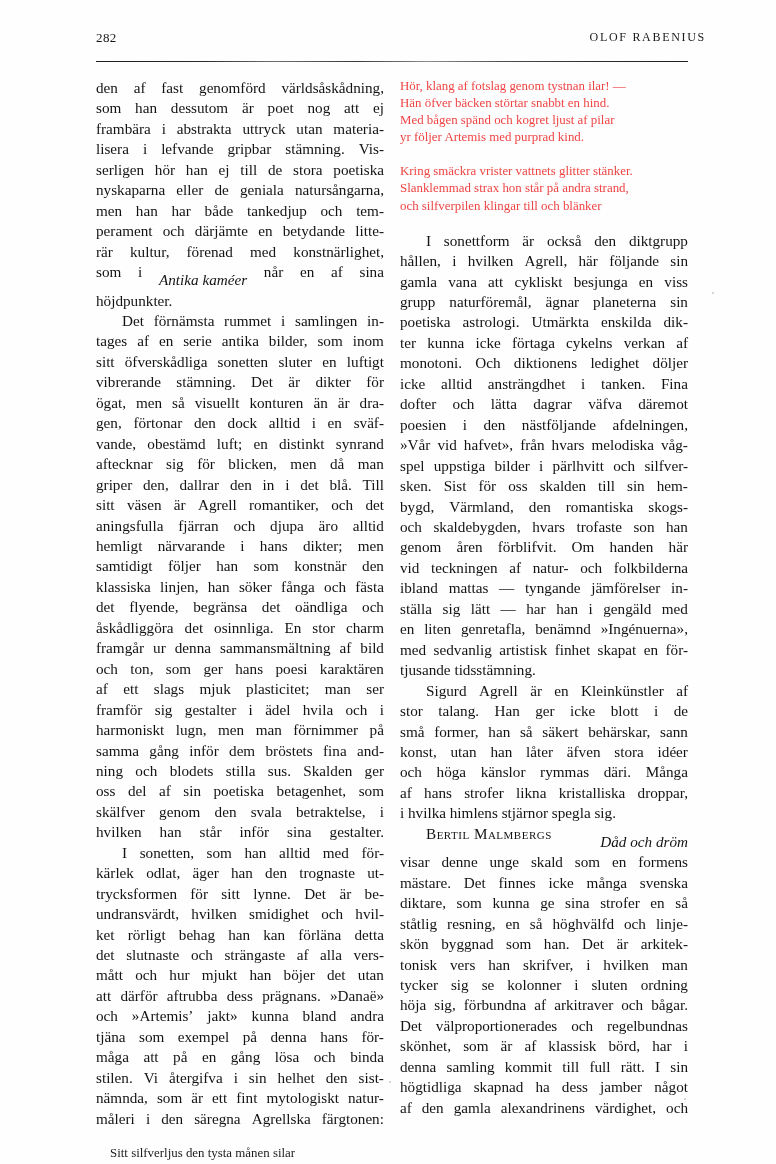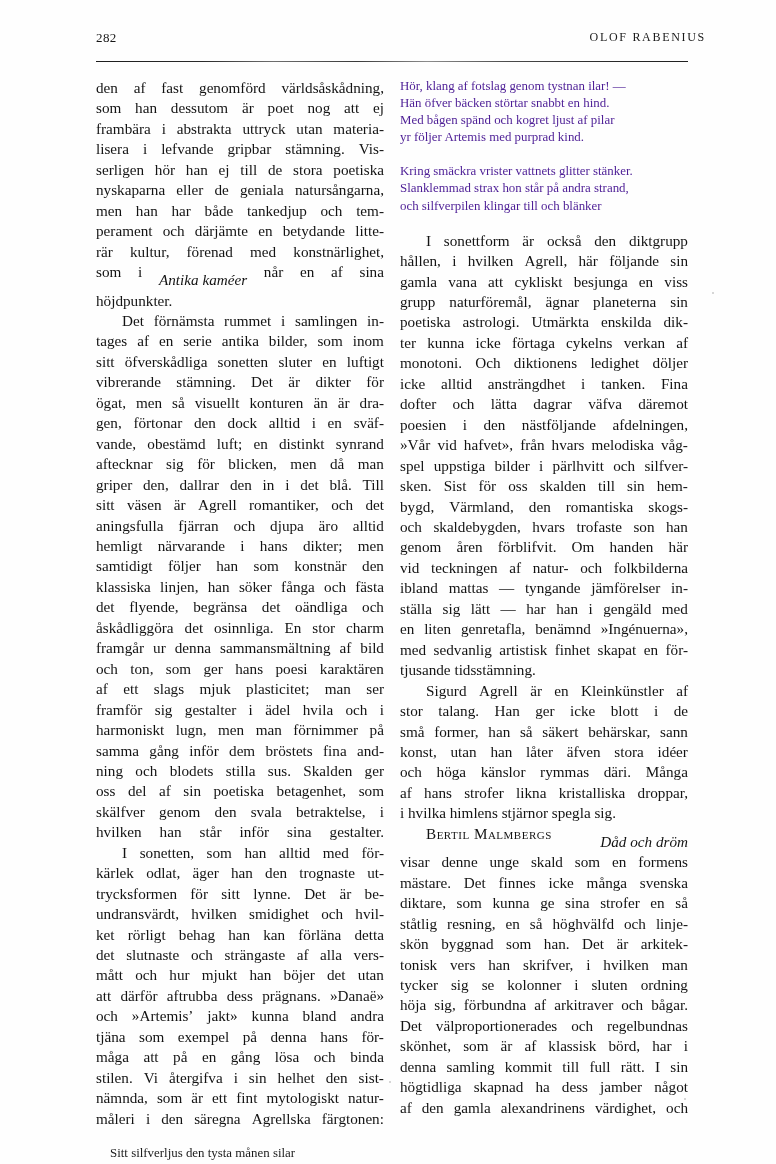--- a/index.html
+++ b/index.html
@@ -90,21 +90,21 @@
   }
   .verse .vline {
     display: block;
     white-space: nowrap;
   }
   .verse .stanza { margin: 0; }
 
   .verse-right {
     font-size: 12.9px;
     line-height: 17.1px;
-    color: #4c1d95;
+    color: #ef4444;
   }
   .verse-right .vline { display: block; white-space: nowrap; }
   .verse-right .stanza + .stanza { margin-top: 17px; }
 
   .sc {
     font-variant: small-caps;
     letter-spacing: 0.5px;
   }
   .it { font-style: italic; margin-top: 8px; }
 

